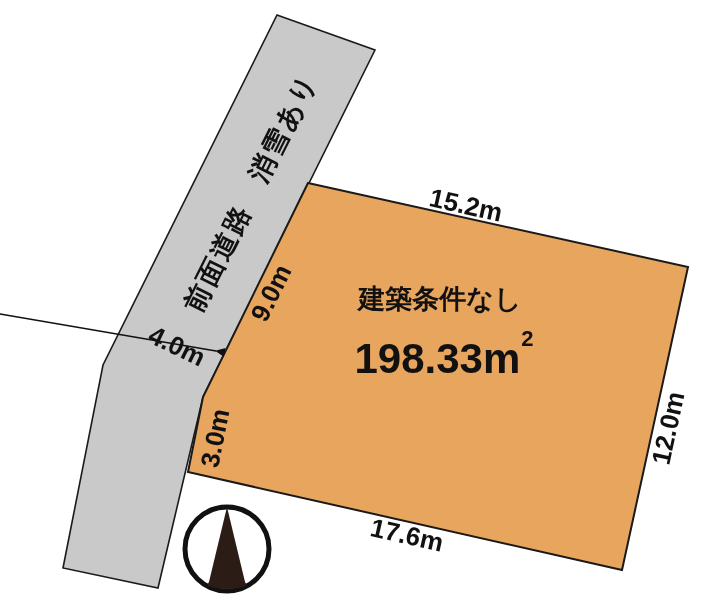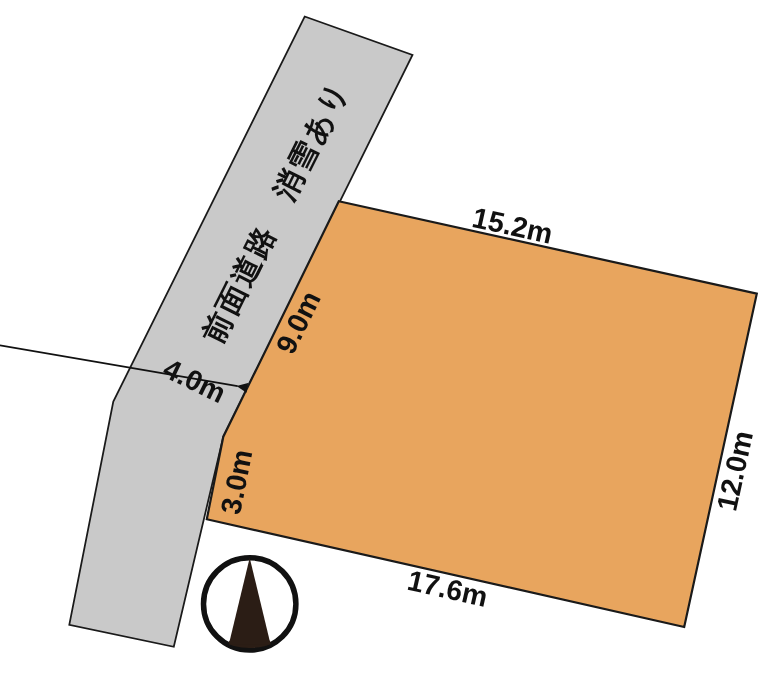--- a/index.html
+++ b/index.html
@@ -85,14 +85,18 @@
 
   <div class="label road-label">前面道路　消雪あり</div>
 
   <div class="label dim dim-top">15.2m</div>
   <div class="label dim dim-right">12.0m</div>
   <div class="label dim dim-bottom">17.6m</div>
   <div class="label dim dim-left-upper">9.0m</div>
   <div class="label dim dim-left-lower">3.0m</div>
   <div class="label dim dim-road-width">4.0m</div>
 
+  <div class="label parcel-condition">建築条件なし</div>
+  <div class="label parcel-area">
+    <span>198.33m</span><sup>2</sup>
+  </div>
 
 </div>
 
 </body></html>

